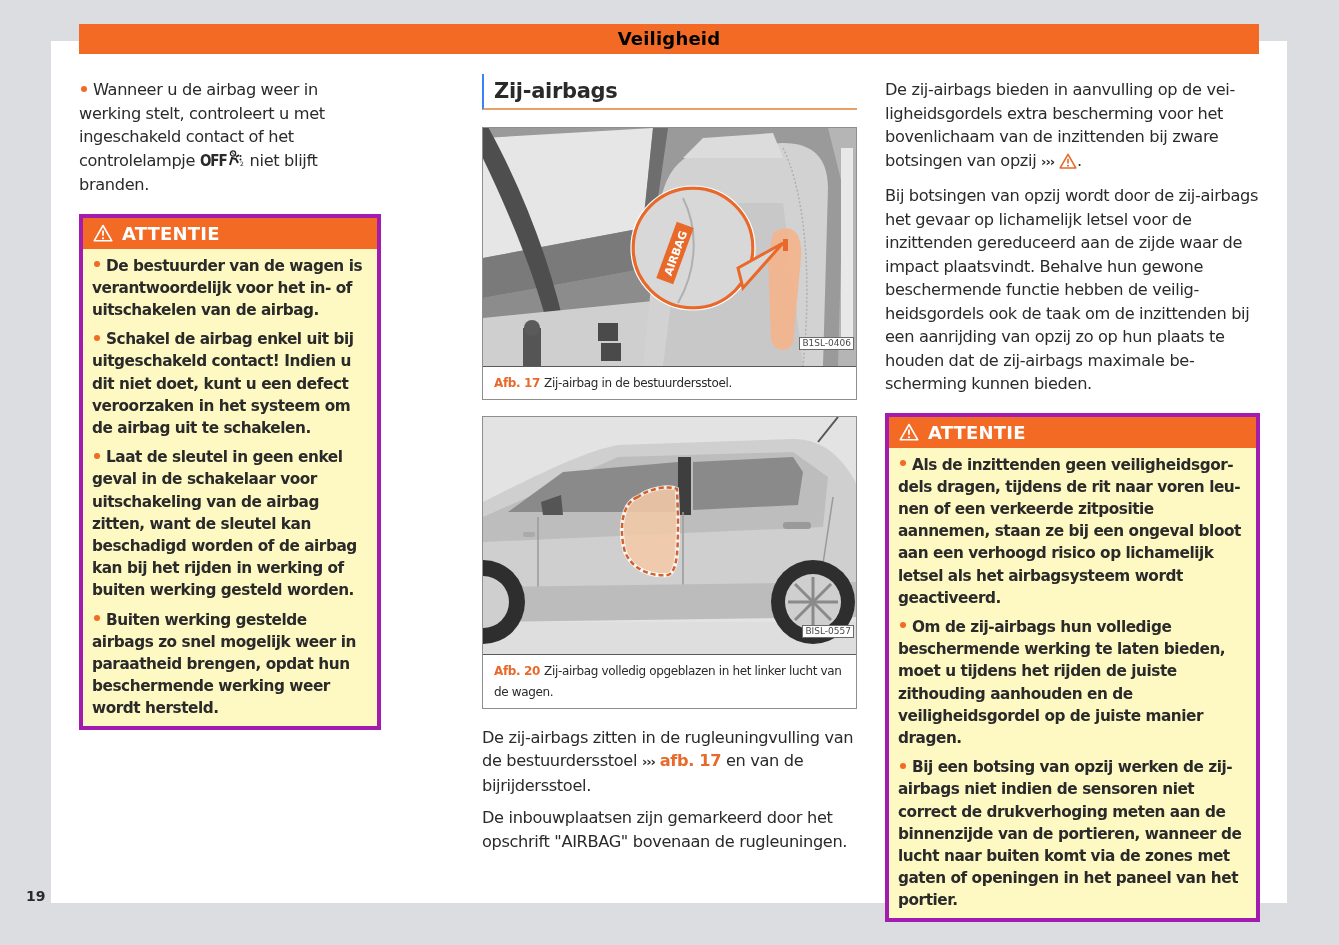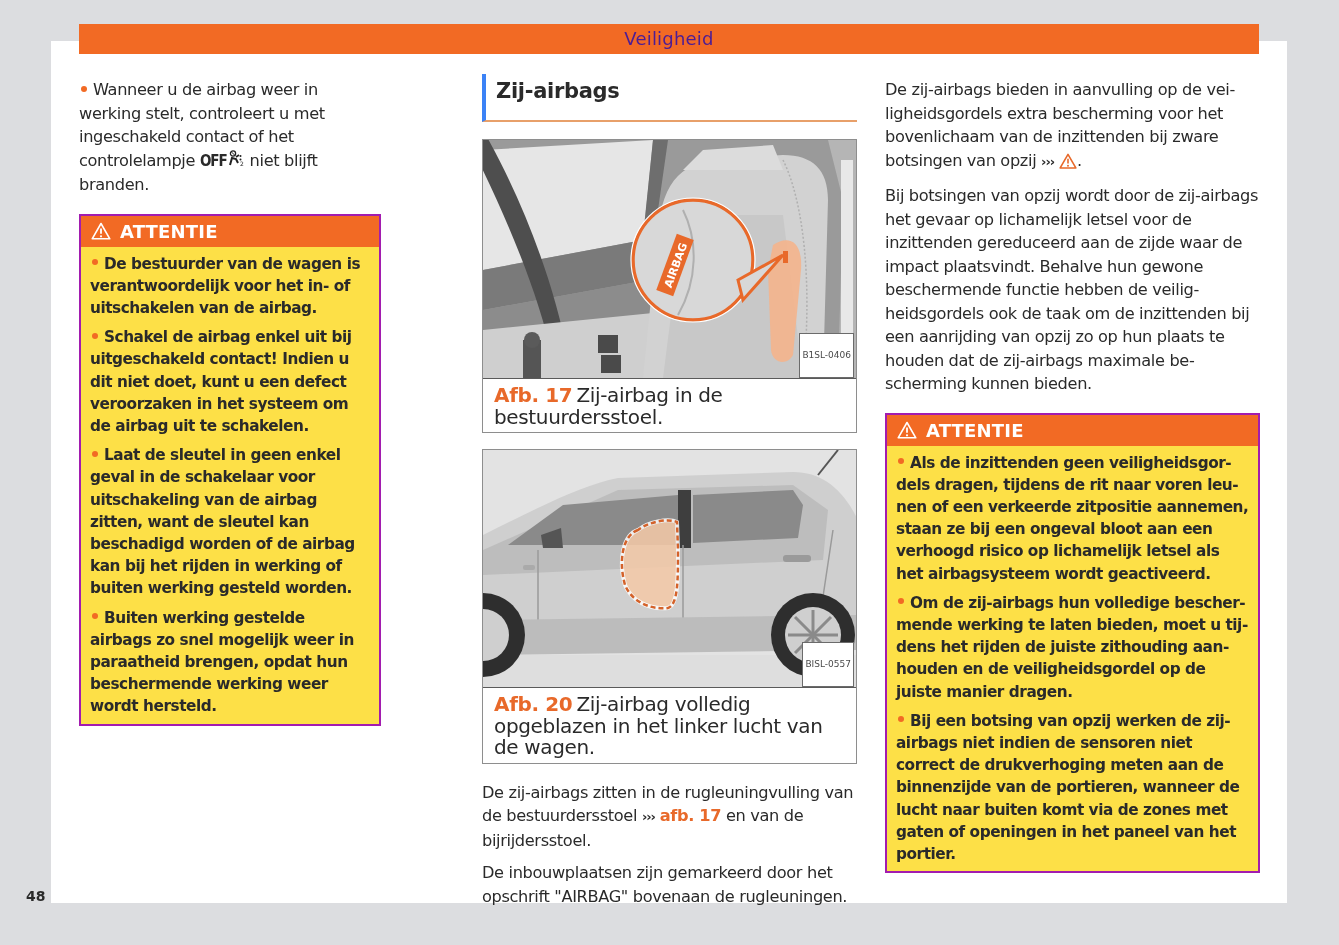--- a/index.html
+++ b/index.html
@@ -13,23 +13,23 @@
     }
     .page {
       position: absolute; left: 51px; top: 41px;
       width: 1236px; height: 862px;
       background: #ffffff;
     }
     .header-bar {
       position: absolute; left: 79px; top: 24px;
       width: 1180px; height: 30px;
       background: #f26a24;
-      color: #4c1d95;
+      color: #000000;
       font-family: "DejaVu Sans", sans-serif;
-      font-weight: normal;
+      font-weight: bold;
       font-size: 18px;
       line-height: 30px;
       text-align: center;
       letter-spacing: 0.2px;
     }
     .page-number {
       position: absolute; left: 26px; top: 888px;
       font-family: "DejaVu Sans", sans-serif;
       font-weight: bold;
       font-size: 14px;
@@ -60,22 +60,22 @@
     }
     .ctrl-icon { font-size: 15px; }
     .ref-arrows { font-weight: bold; font-size: 13px; letter-spacing: -1px; }
     .ref-link { color: #e8692a; font-weight: bold; }
     .warn-tri-inline {
       display: inline-block; vertical-align: -3px;
     }
 
     
     .warn-box {
-      border: 2px solid #a21caf;
-      background: #fde047;
+      border: 4px solid #a21caf;
+      background: #fef9c3;
       margin-top: 0;
     }
     .warn-head {
       background: #f26a24;
       color: #ffffff;
       height: 31px;
       display: flex; align-items: center;
       padding-left: 10px;
       font-weight: bold;
       font-size: 18px;
@@ -88,59 +88,59 @@
       line-height: 22.2px;
       font-weight: bold;
       color: #2a2a2a;
       margin: 0 0 7px 0;
       letter-spacing: -0.45px;
     }
 
     
     .section-heading {
       position: relative;
-      border-left: 4px solid #3b82f6;
+      border-left: 2px solid #3b82f6;
       border-bottom: 2px solid #e8a06a;
-      padding: 4px 0 16px 10px;
+      padding: 4px 0 4px 10px;
       font-size: 21px; font-weight: bold;
       color: #2a2a2a;
       height: 26px; line-height: 26px;
       letter-spacing: -0.3px;
     }
 
     
     .figure {
       border: 1.5px solid #8e8e8e;
       background: #ffffff;
     }
     .figure-img { position: relative; overflow: hidden; border-bottom: 1.5px solid #5a5a5a; }
     .fig-id {
-      position: absolute; right: 2px; bottom: 0;
+      position: absolute; right: 2px; bottom: 16px;
       background: #ffffff; border: 1px solid #6b6b6b;
       font-size: 9px; color: #4a4a4a;
-      padding: 16px 2px; line-height: 11px;
+      padding: 0 2px; line-height: 11px;
     }
     .figure-caption {
-      font-size: 20px; line-height: 21.5px;
+      font-size: 12px; line-height: 21.5px;
       padding: 6px 10px 4px 11px;
       color: #2a2a2a;
       letter-spacing: -0.35px;
     }
     .fig-label { color: #e8692a; font-weight: bold; margin-right: 4px; }
   </style>
 </head>
 <body>
 
 <div class="page"></div>
 
 <div class="header-bar">
   <span>Veiligheid</span>
 </div>
 
-<div class="page-number">48</div>
+<div class="page-number">19</div>
 
 <div class="col col-left">
   <p class="para" style="margin-bottom:17px;">
     <span class="bullet-dot"></span><span>Wanneer u de airbag weer in werking stelt, controleert u met ingeschakeld contact of het controlelampje</span>
     <span class="ctrl-off">OFF</span><span class="ctrl-icon"><svg width="18" height="16" viewBox="0 0 18 16">
           <circle cx="6" cy="3.5" r="2.6" fill="none" stroke="#222" stroke-width="1.3"></circle>
           <line x1="4.6" y1="2.1" x2="7.4" y2="4.9" stroke="#222" stroke-width="1"></line>
           <path d="M3 15 L5 8 L9 9 L11 13" fill="none" stroke="#222" stroke-width="2"></path>
           <path d="M9 7 L12 5" stroke="#222" stroke-width="1.6"></path>
           <circle cx="13.5" cy="6" r="1" fill="#222"></circle>

